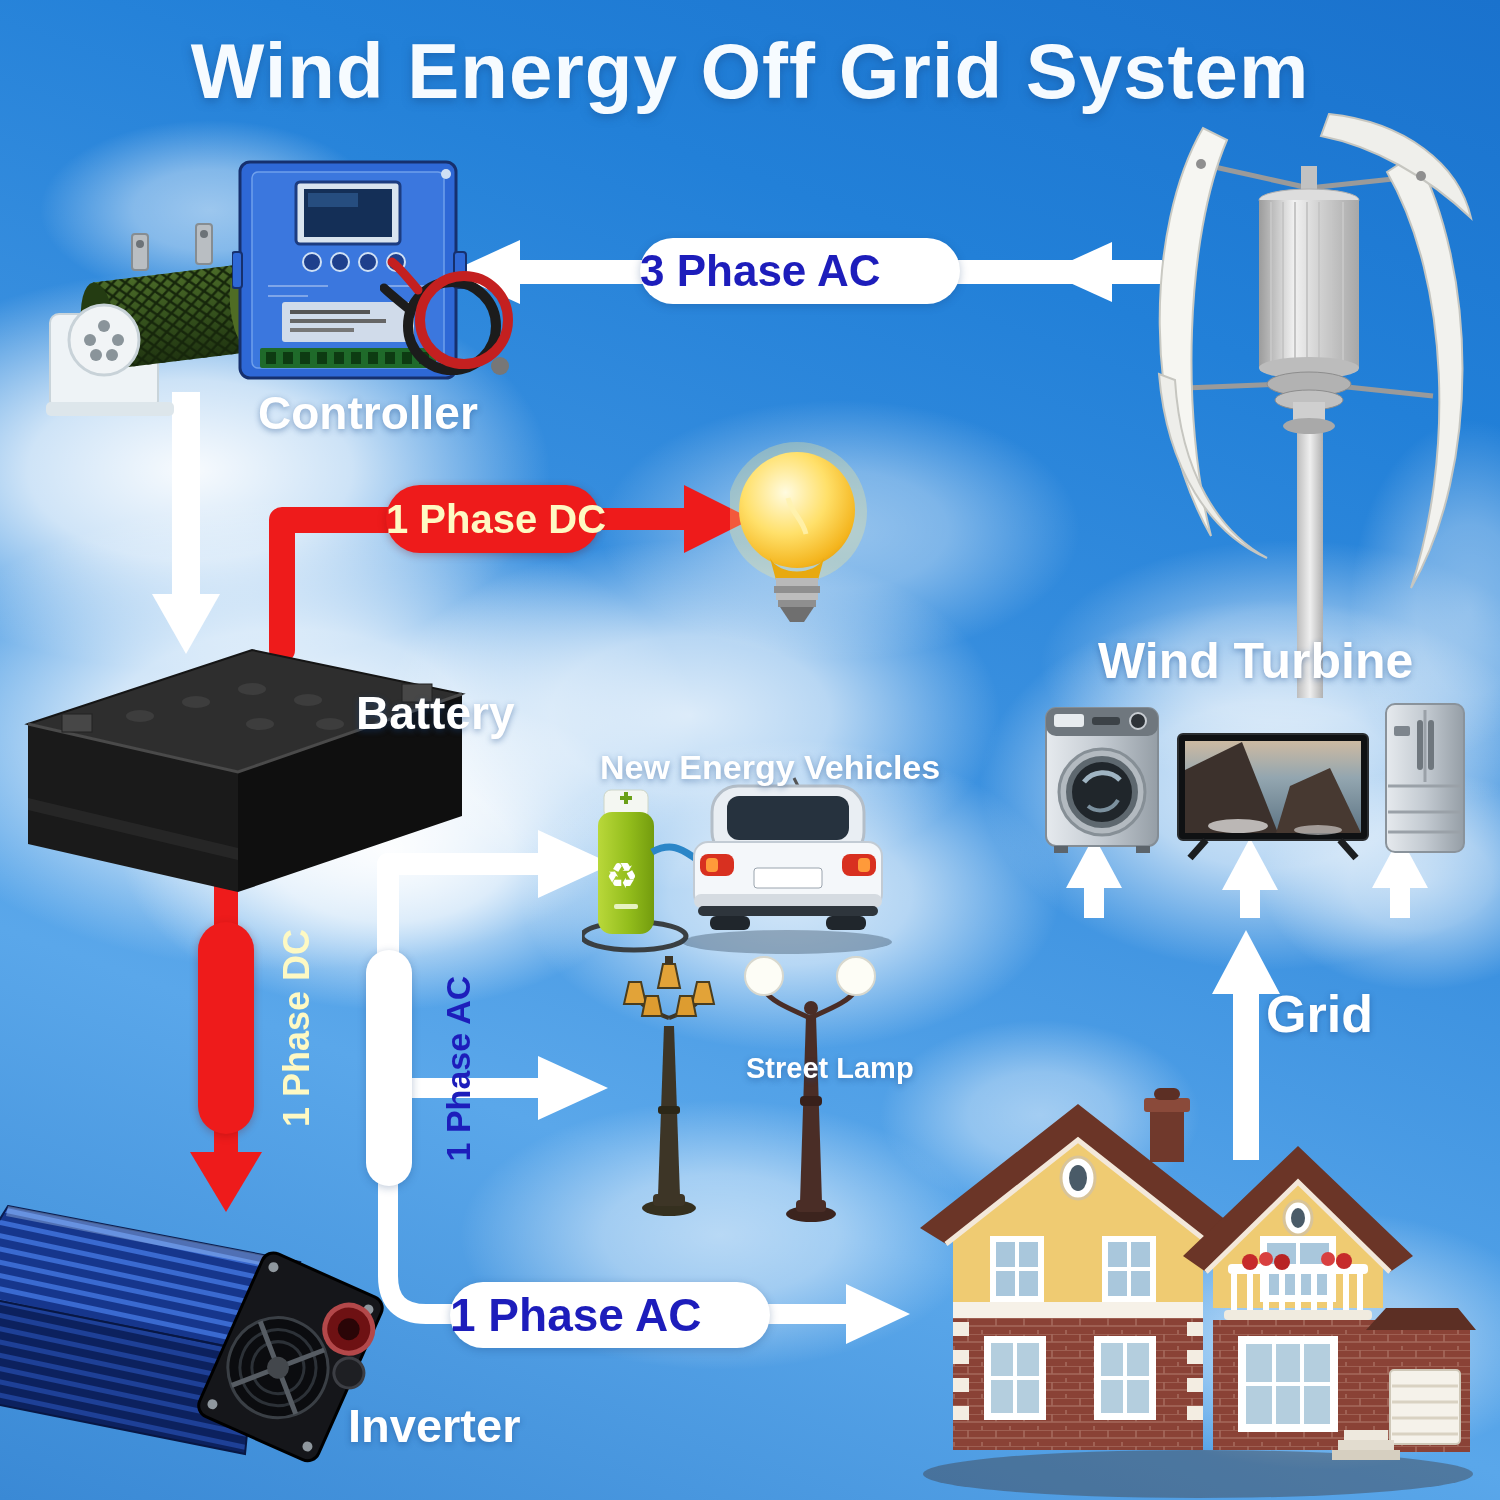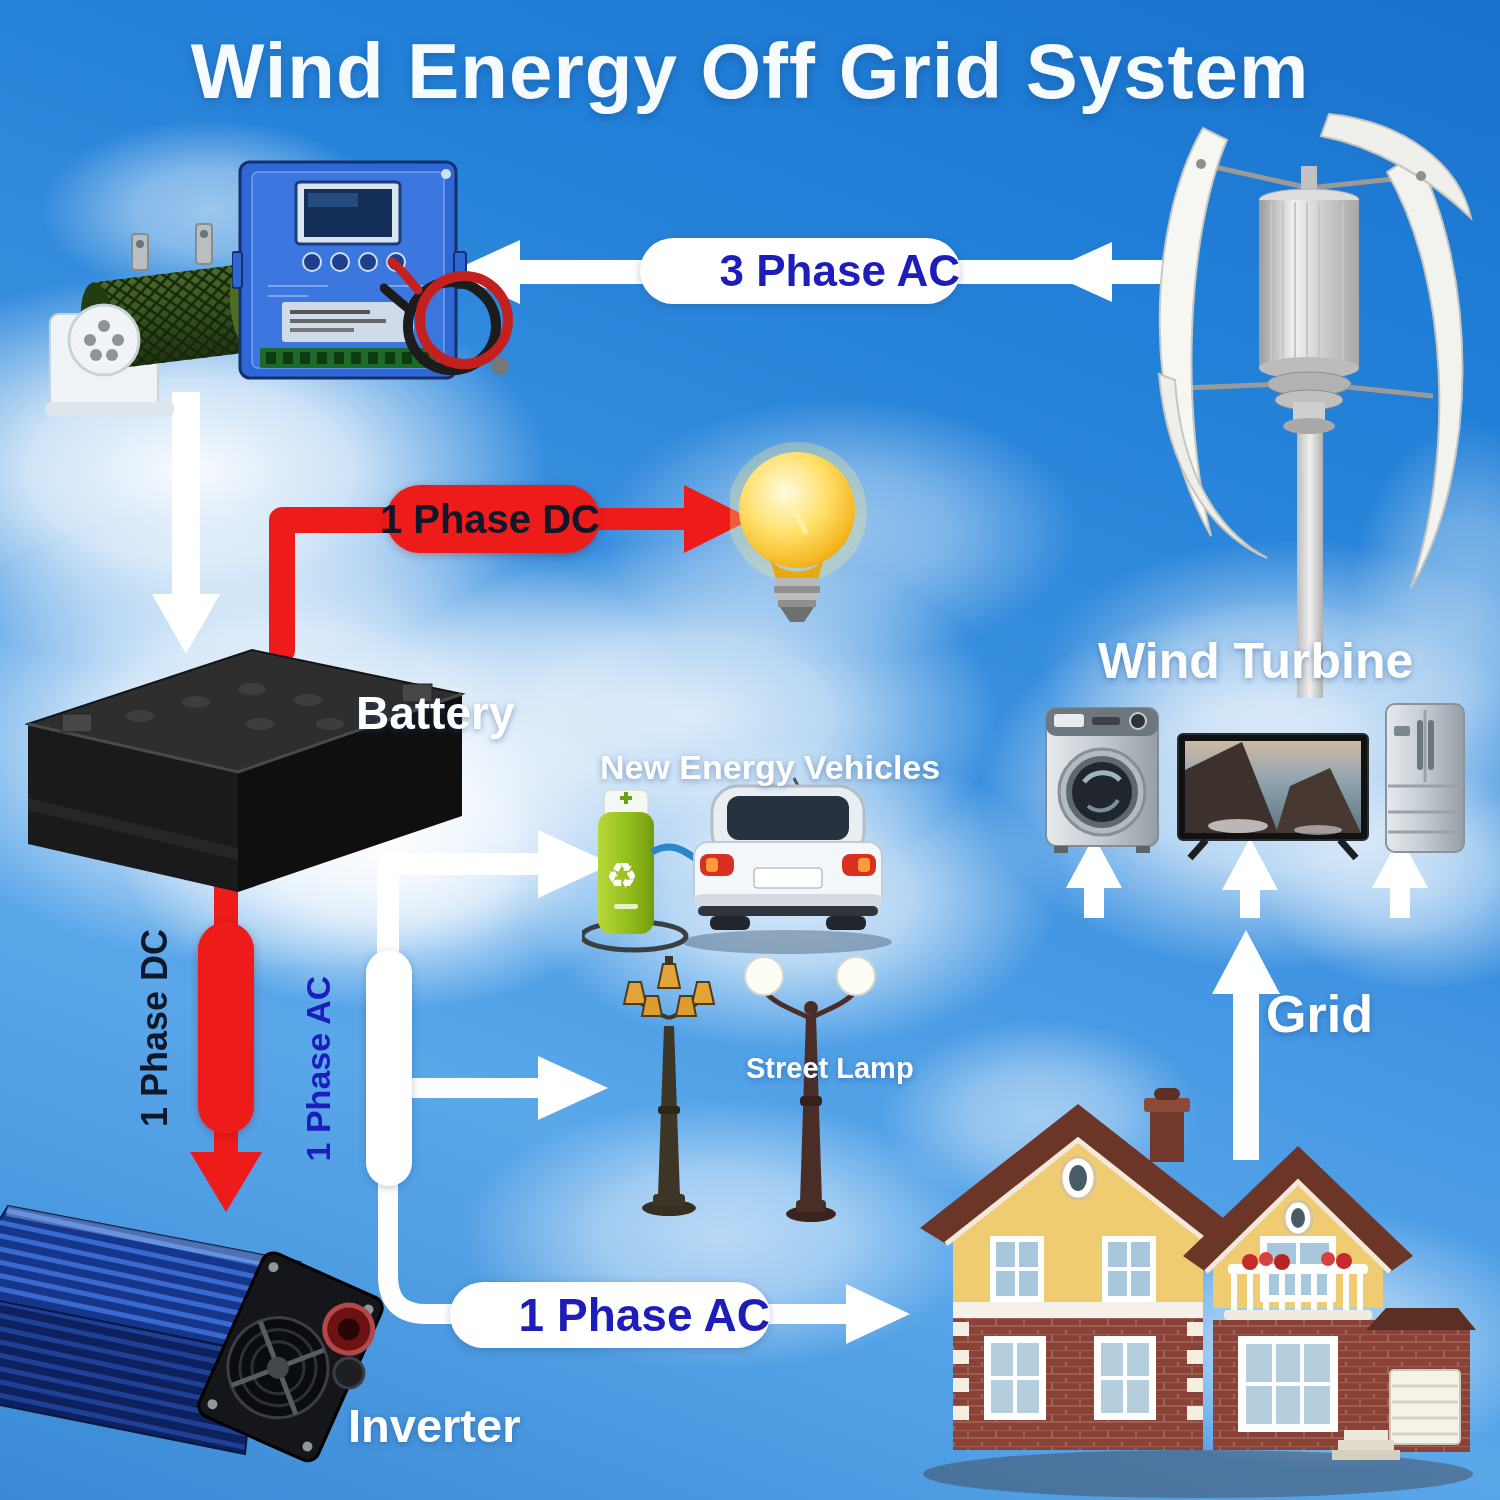--- a/index.html
+++ b/index.html
@@ -4,24 +4,24 @@
 <style>
   html,body{margin:0;padding:0;background:#0c2f55;}
   .canvas{position:relative;width:1500px;height:1500px;overflow:hidden;
     font-family:"Liberation Sans",sans-serif;
     background:linear-gradient(200deg,#1a72cd 0%,#2280d8 22%,#3d92e0 48%,#5aa7ea 72%,#3a89d5 100%);}
   .abs{position:absolute;}
   .cloud{position:absolute;border-radius:50%;
     background:radial-gradient(closest-side,rgba(255,255,255,.96) 0%,rgba(255,255,255,.75) 45%,rgba(255,255,255,0) 100%);}
   .label{position:absolute;color:#ffffff;font-weight:bold;white-space:nowrap;
     text-shadow:0 2px 6px rgba(25,70,135,.45);}
-  .pill{position:absolute;display:flex;align-items:center;justify-content:flex-end;
+  .pill{position:absolute;display:flex;align-items:center;justify-content:flex-start;
     border-radius:999px;font-weight:bold;white-space:nowrap;}
   .pill.white{background:#ffffff;color:#1d1dbb;box-shadow:0 2px 8px rgba(20,60,120,.28);}
-  .pill.red{background:#ee1b1b;color:#0f172a;box-shadow:0 2px 8px rgba(120,10,10,.3);}
+  .pill.red{background:#ee1b1b;color:#fef9c3;box-shadow:0 2px 8px rgba(120,10,10,.3);}
   .vpill span{transform:rotate(-90deg);white-space:nowrap;}
   .title{position:absolute;left:0;right:0;top:20px;text-align:center;color:#f6fbff;
     font-weight:bold;font-size:78px;letter-spacing:1px;
     text-shadow:0 3px 10px rgba(22,82,150,.55);margin-top:6px;}
   svg{display:block;}
 </style>
 </head>
 <body>
 
 <div class="canvas">
@@ -465,20 +465,21 @@
   <div class="pill red vpill" style="left:198px;top:922px;width:56px;height:212px;font-size:36px;">
     <span>1 Phase DC</span>
   </div>
   <div class="pill white vpill" style="left:366px;top:950px;width:46px;height:236px;font-size:34px;">
     <span>1 Phase AC</span>
   </div>
   <div class="pill white" style="left:450px;top:1282px;width:320px;height:66px;font-size:46px;">
     <span>1 Phase AC</span>
   </div>
 
+  <div class="label" style="left:258px;top:386px;font-size:46px;">Controller</div>
   <div class="label" style="left:356px;top:686px;font-size:46px;">Battery</div>
   <div class="label" style="left:600px;top:748px;font-size:34px;">New Energy Vehicles</div>
   <div class="label" style="left:1098px;top:632px;font-size:50px;">Wind Turbine</div>
   <div class="label" style="left:746px;top:1052px;font-size:29px;">Street Lamp</div>
   <div class="label" style="left:1266px;top:984px;font-size:52px;">Grid</div>
   <div class="label" style="left:340px;top:1398px;font-size:47px;margin-left:8px;">Inverter</div>
 
   <div class="title">Wind Energy Off Grid System</div>
 
 </div>

